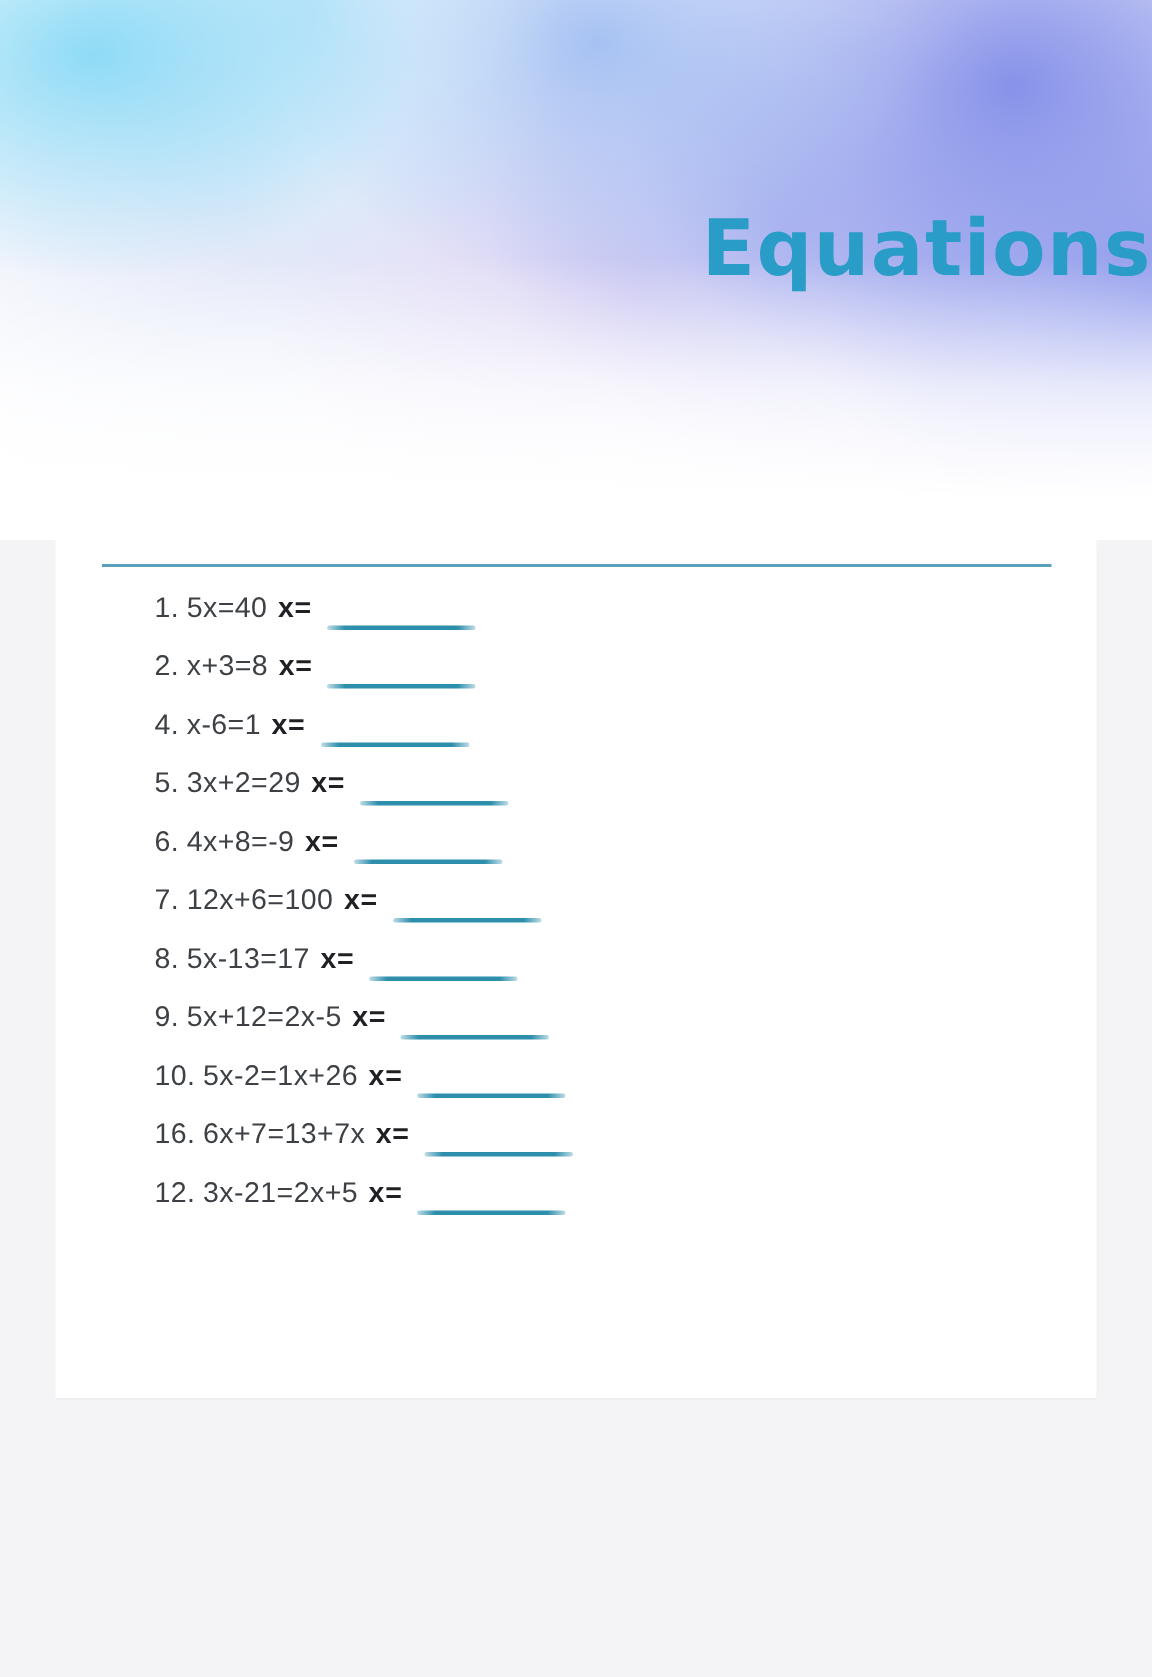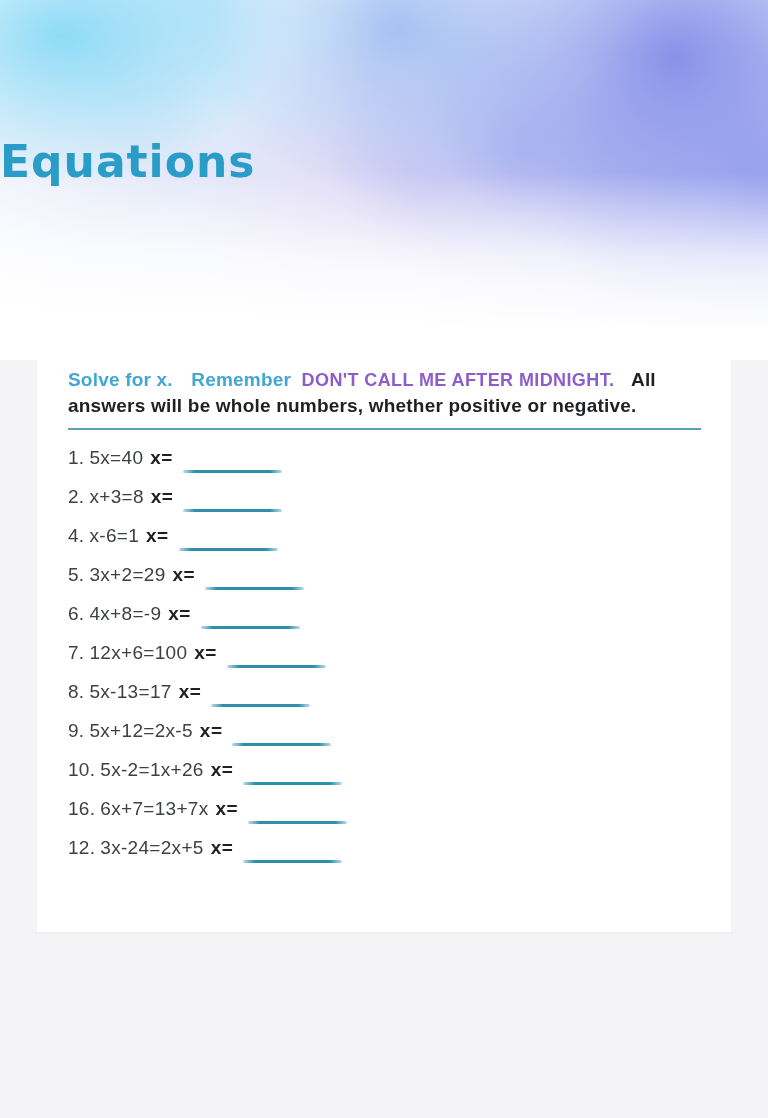--- a/index.html
+++ b/index.html
@@ -24,24 +24,24 @@
       radial-gradient(ellipse 300px 320px at 101% 55%, rgba(145,156,238,0.9), rgba(145,156,238,0) 75%),
       radial-gradient(ellipse 280px 210px at 68% 42%, rgba(162,176,240,0.65), rgba(162,176,240,0) 70%),
       radial-gradient(ellipse 330px 230px at 55% 55%, rgba(210,198,240,0.8), rgba(210,198,240,0) 75%),
       radial-gradient(ellipse 420px 280px at 22% 48%, rgba(226,231,248,0.95), rgba(226,231,248,0) 75%),
       radial-gradient(ellipse 300px 250px at 82% 72%, rgba(186,186,242,0.7), rgba(186,186,242,0) 75%),
       #ffffff;
   }
   .worksheet-title {
     position: absolute;
     left: 0; right: 0; top: 136px;
-    text-align: left;
+    text-align: right;
     font-family: "DejaVu Sans", sans-serif;
     font-weight: bold;
-    font-size: 44px;
+    font-size: 52px;
     letter-spacing: 1px;
     color: var(--title-teal, #2a9cc8);
   }
 
   
   .worksheet-card {
     width: 694px;
     height: 572px;
     margin: 0 auto;
     background: var(--card-bg, #ffffff);
@@ -74,20 +74,21 @@
     width: 633px;
     opacity: 0.9;
   }
 
   .problem-list { margin-top: 18px; }
   .problem-row {
     height: 19px;
     line-height: 19px;
     margin-bottom: 20px;
     white-space: nowrap;
+    margin-left: 35px;
   }
   .eq-text {
     font-size: 19px;
     letter-spacing: 0.3px;
     color: var(--equation-gray, #3d4145);
   }
   .eq-number { margin-right: 5px; }
   .x-equals {
     font-size: 19px;
     font-weight: 700;
@@ -111,26 +112,20 @@
 </style>
 </head>
 <body>
 
 <div class="watercolor-header">
   <div class="worksheet-title">Equations</div>
 </div>
 
 <div class="worksheet-card">
 
-  <p class="instructions">
-    <span class="ins-teal">Solve for x.</span>
-    <span class="ins-teal ins-remember">Remember</span>
-    <span class="ins-purple">DON'T CALL ME AFTER MIDNIGHT.</span>
-    <span class="ins-rest">All answers will be whole numbers, whether positive or negative.</span>
-  </p>
 
   <hr class="instructions-divider">
 
   <div class="problem-list">
 
     <div class="problem-row">
       <span class="eq-text eq-number">1.</span><span class="eq-text">5x=40</span><span class="x-equals">x=</span><span class="answer-blank"></span>
     </div>
 
     <div class="problem-row">
@@ -164,17 +159,17 @@
 
     <div class="problem-row">
       <span class="eq-text eq-number">10.</span><span class="eq-text">5x-2=1x+26</span><span class="x-equals">x=</span><span class="answer-blank"></span>
     </div>
 
     <div class="problem-row">
       <span class="eq-text eq-number">16.</span><span class="eq-text">6x+7=13+7x</span><span class="x-equals">x=</span><span class="answer-blank"></span>
     </div>
 
     <div class="problem-row">
-      <span class="eq-text eq-number">12.</span><span class="eq-text">3x-24=2x+5</span><span class="x-equals">x=</span><span class="answer-blank"></span>
+      <span class="eq-text eq-number">12.</span><span class="eq-text">3x-21=2x+5</span><span class="x-equals">x=</span><span class="answer-blank"></span>
     </div>
 
   </div>
 </div>
 
 </body></html>

